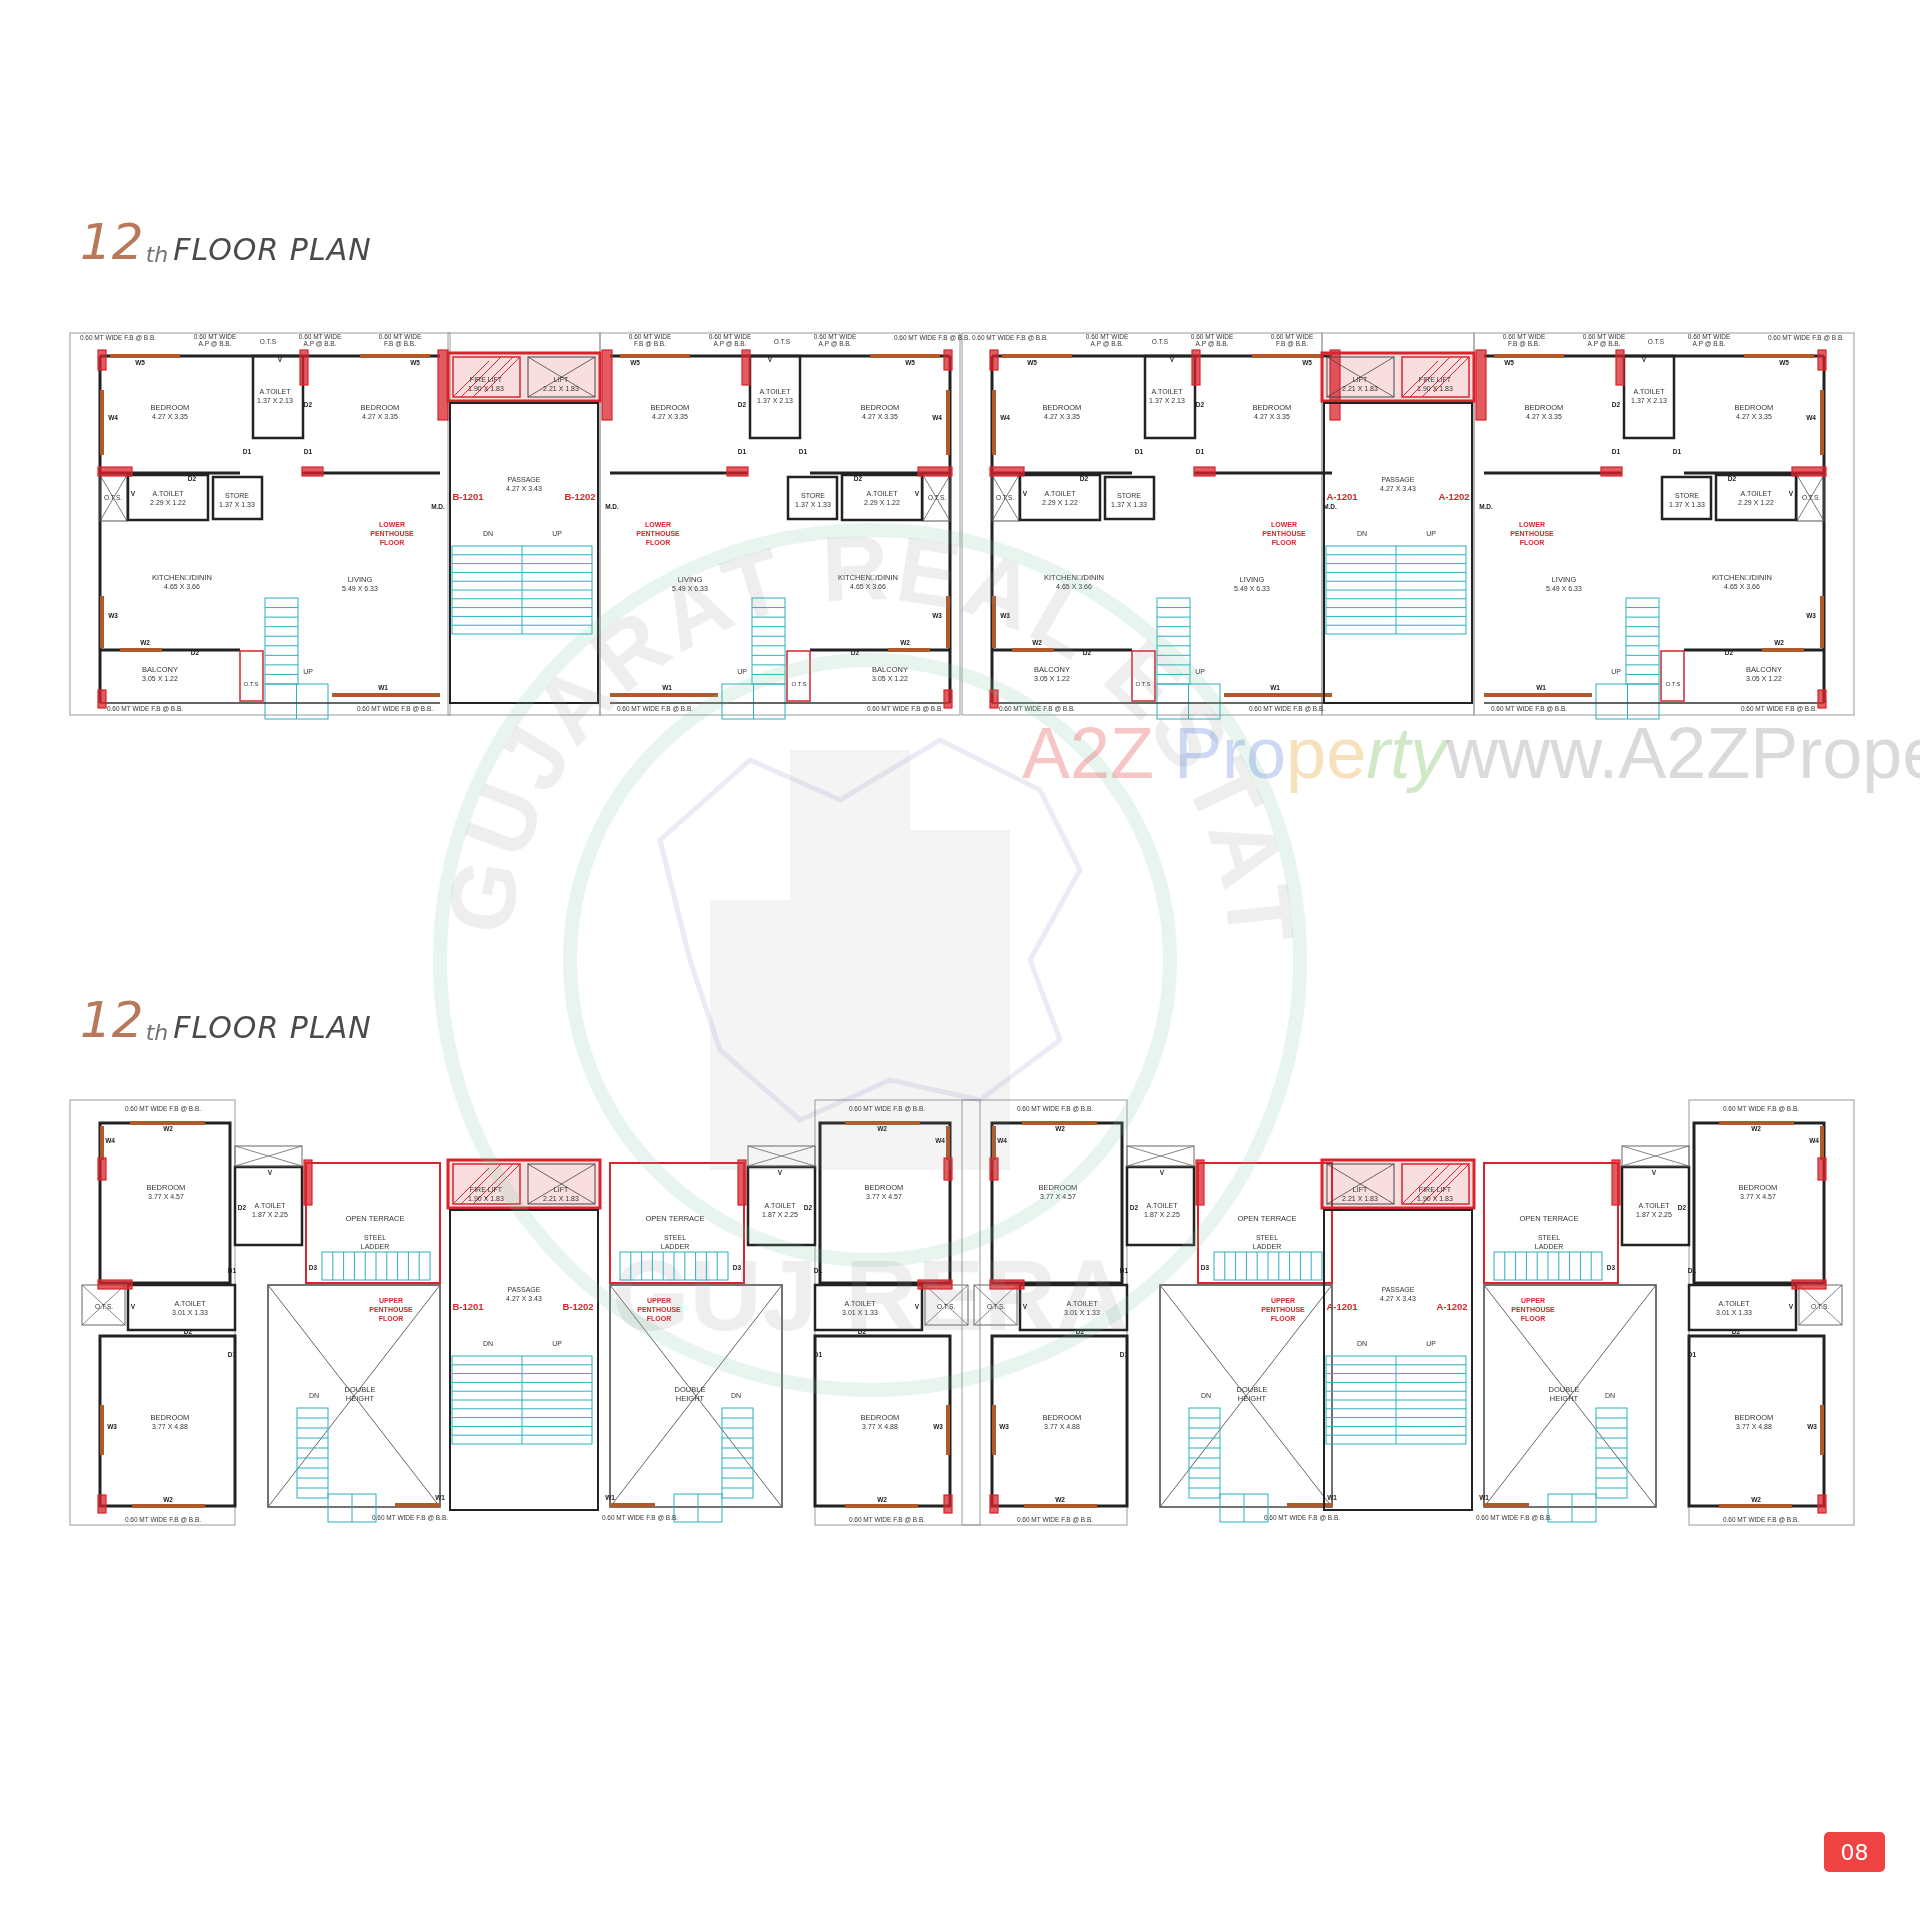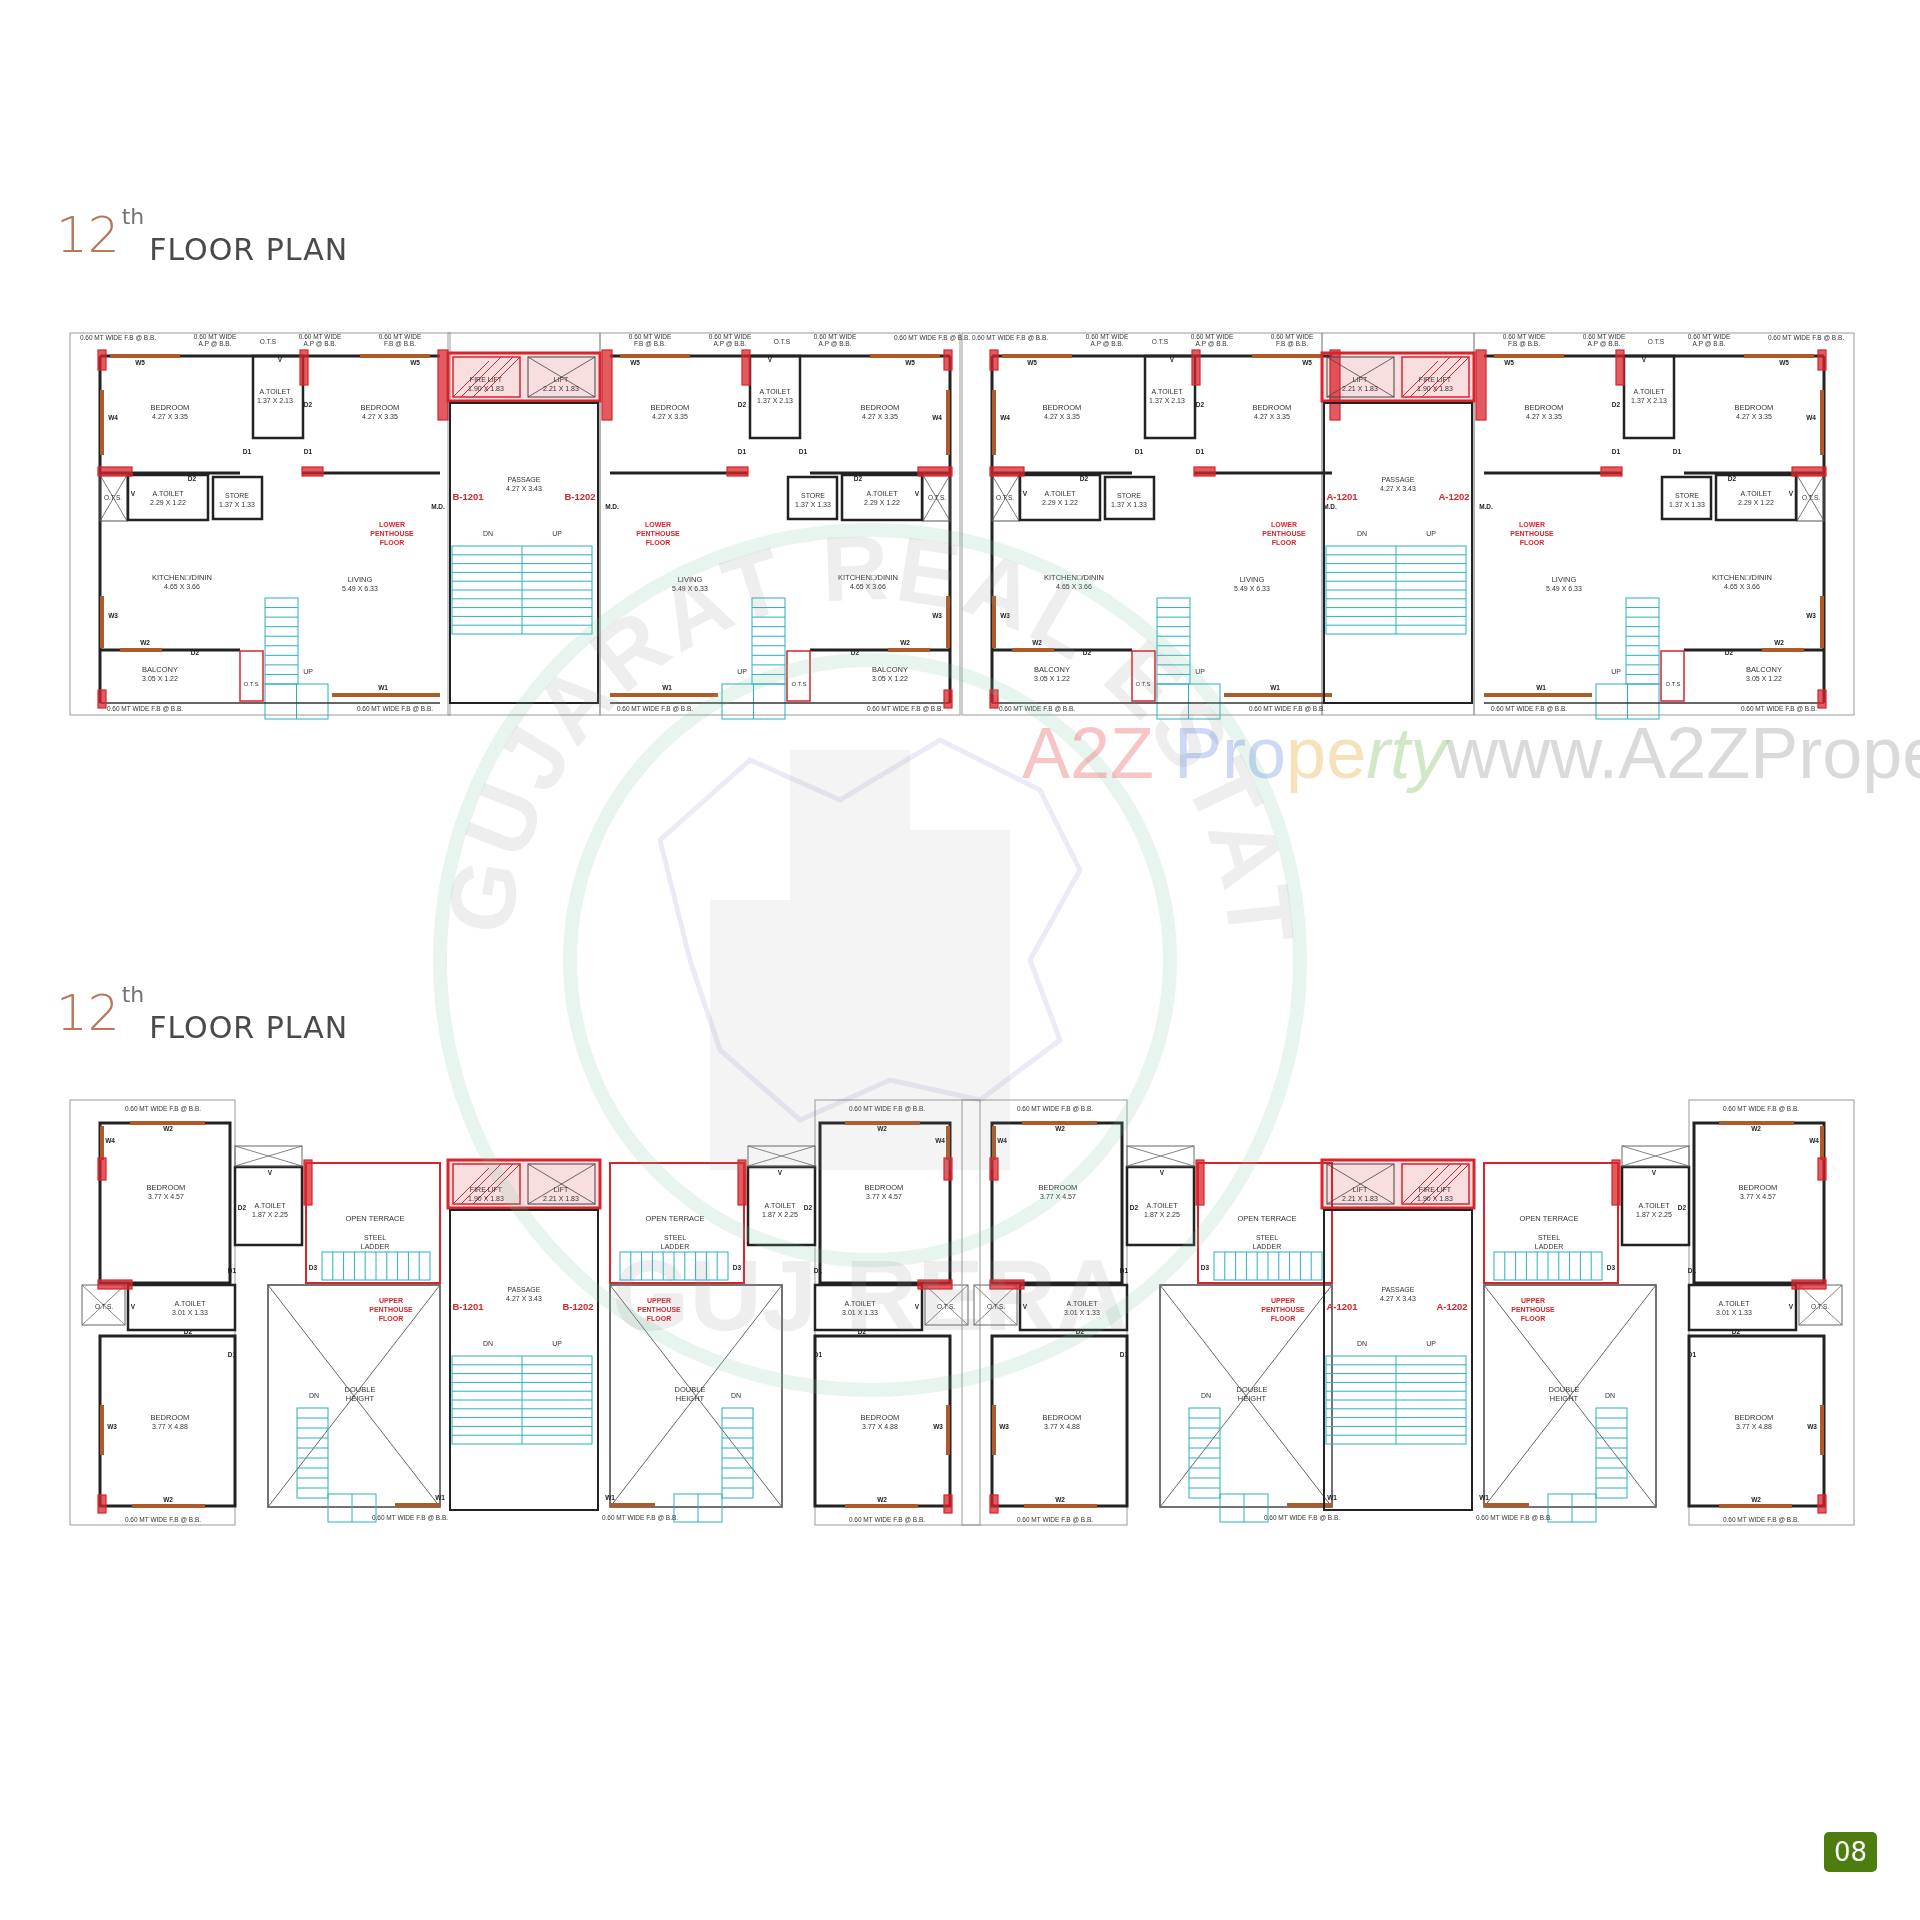--- a/index.html
+++ b/index.html
@@ -1,34 +1,34 @@
 <!DOCTYPE html>
 <html><head>
 <meta charset="utf-8">
 <style>
   html,body{margin:0;padding:0;background:#fff;}
   body{width:1920px;height:1920px;position:relative;overflow:hidden;font-family:"DejaVu Sans",sans-serif;}
-  .title{position:absolute;left:56px;display:flex;align-items:flex-start;color:#555;}
+  .title{position:absolute;left:80px;display:flex;align-items:flex-end;color:#555;font-style:italic;}
   .title .num{font-family:"DejaVu Sans",sans-serif;font-size:50px;color:#b8785a;line-height:1;font-weight:300;}
   .title .sup{font-size:22px;color:#737373;margin-top:-6px;margin-left:2px;}
   .title .lbl{font-size:30px;color:#4a4a4a;margin-left:5px;margin-top:22px;letter-spacing:1px;}
   #t12{top:210px;}
   #t13{top:988px;}
   svg.plan{position:absolute;left:0;width:1920px;}
   #plan12{top:320px;height:420px;}
   #plan13{top:1090px;height:450px;}
   .wm{position:absolute;pointer-events:none;}
   #wm-seal{left:420px;top:400px;width:900px;height:1090px;}
   #wm-brand{left:1022px;top:712px;font-family:"Liberation Sans",sans-serif;font-size:72px;white-space:nowrap;}
   #wm-brand .a{color:rgba(230,90,90,.35);}
   #wm-brand .p1{color:rgba(90,130,220,.3);}
   #wm-brand .p2{color:rgba(230,170,60,.35);text-align:right;}
   #wm-brand .p3{color:rgba(120,190,90,.35);font-style:italic;}
   #wm-brand .url{color:rgba(150,150,150,.35);}
-  #page-badge{position:absolute;left:1824px;top:1832px;width:53px;height:40px;background:#4d7c0f;border-radius:5px;color:#fff;font-size:26px;display:flex;align-items:center;justify-content:center;font-family:"DejaVu Sans",sans-serif;}
+  #page-badge{position:absolute;left:1824px;top:1832px;width:61px;height:40px;background:#ef4444;border-radius:5px;color:#fff;font-size:22px;display:flex;align-items:center;justify-content:center;font-family:"DejaVu Sans",sans-serif;}
 </style>
 </head>
 <body>
 
 <div class="title" id="t12">
   <span class="num">12</span>
   <span class="sup">th</span>
   <span class="lbl">FLOOR PLAN</span>
 </div>
 

